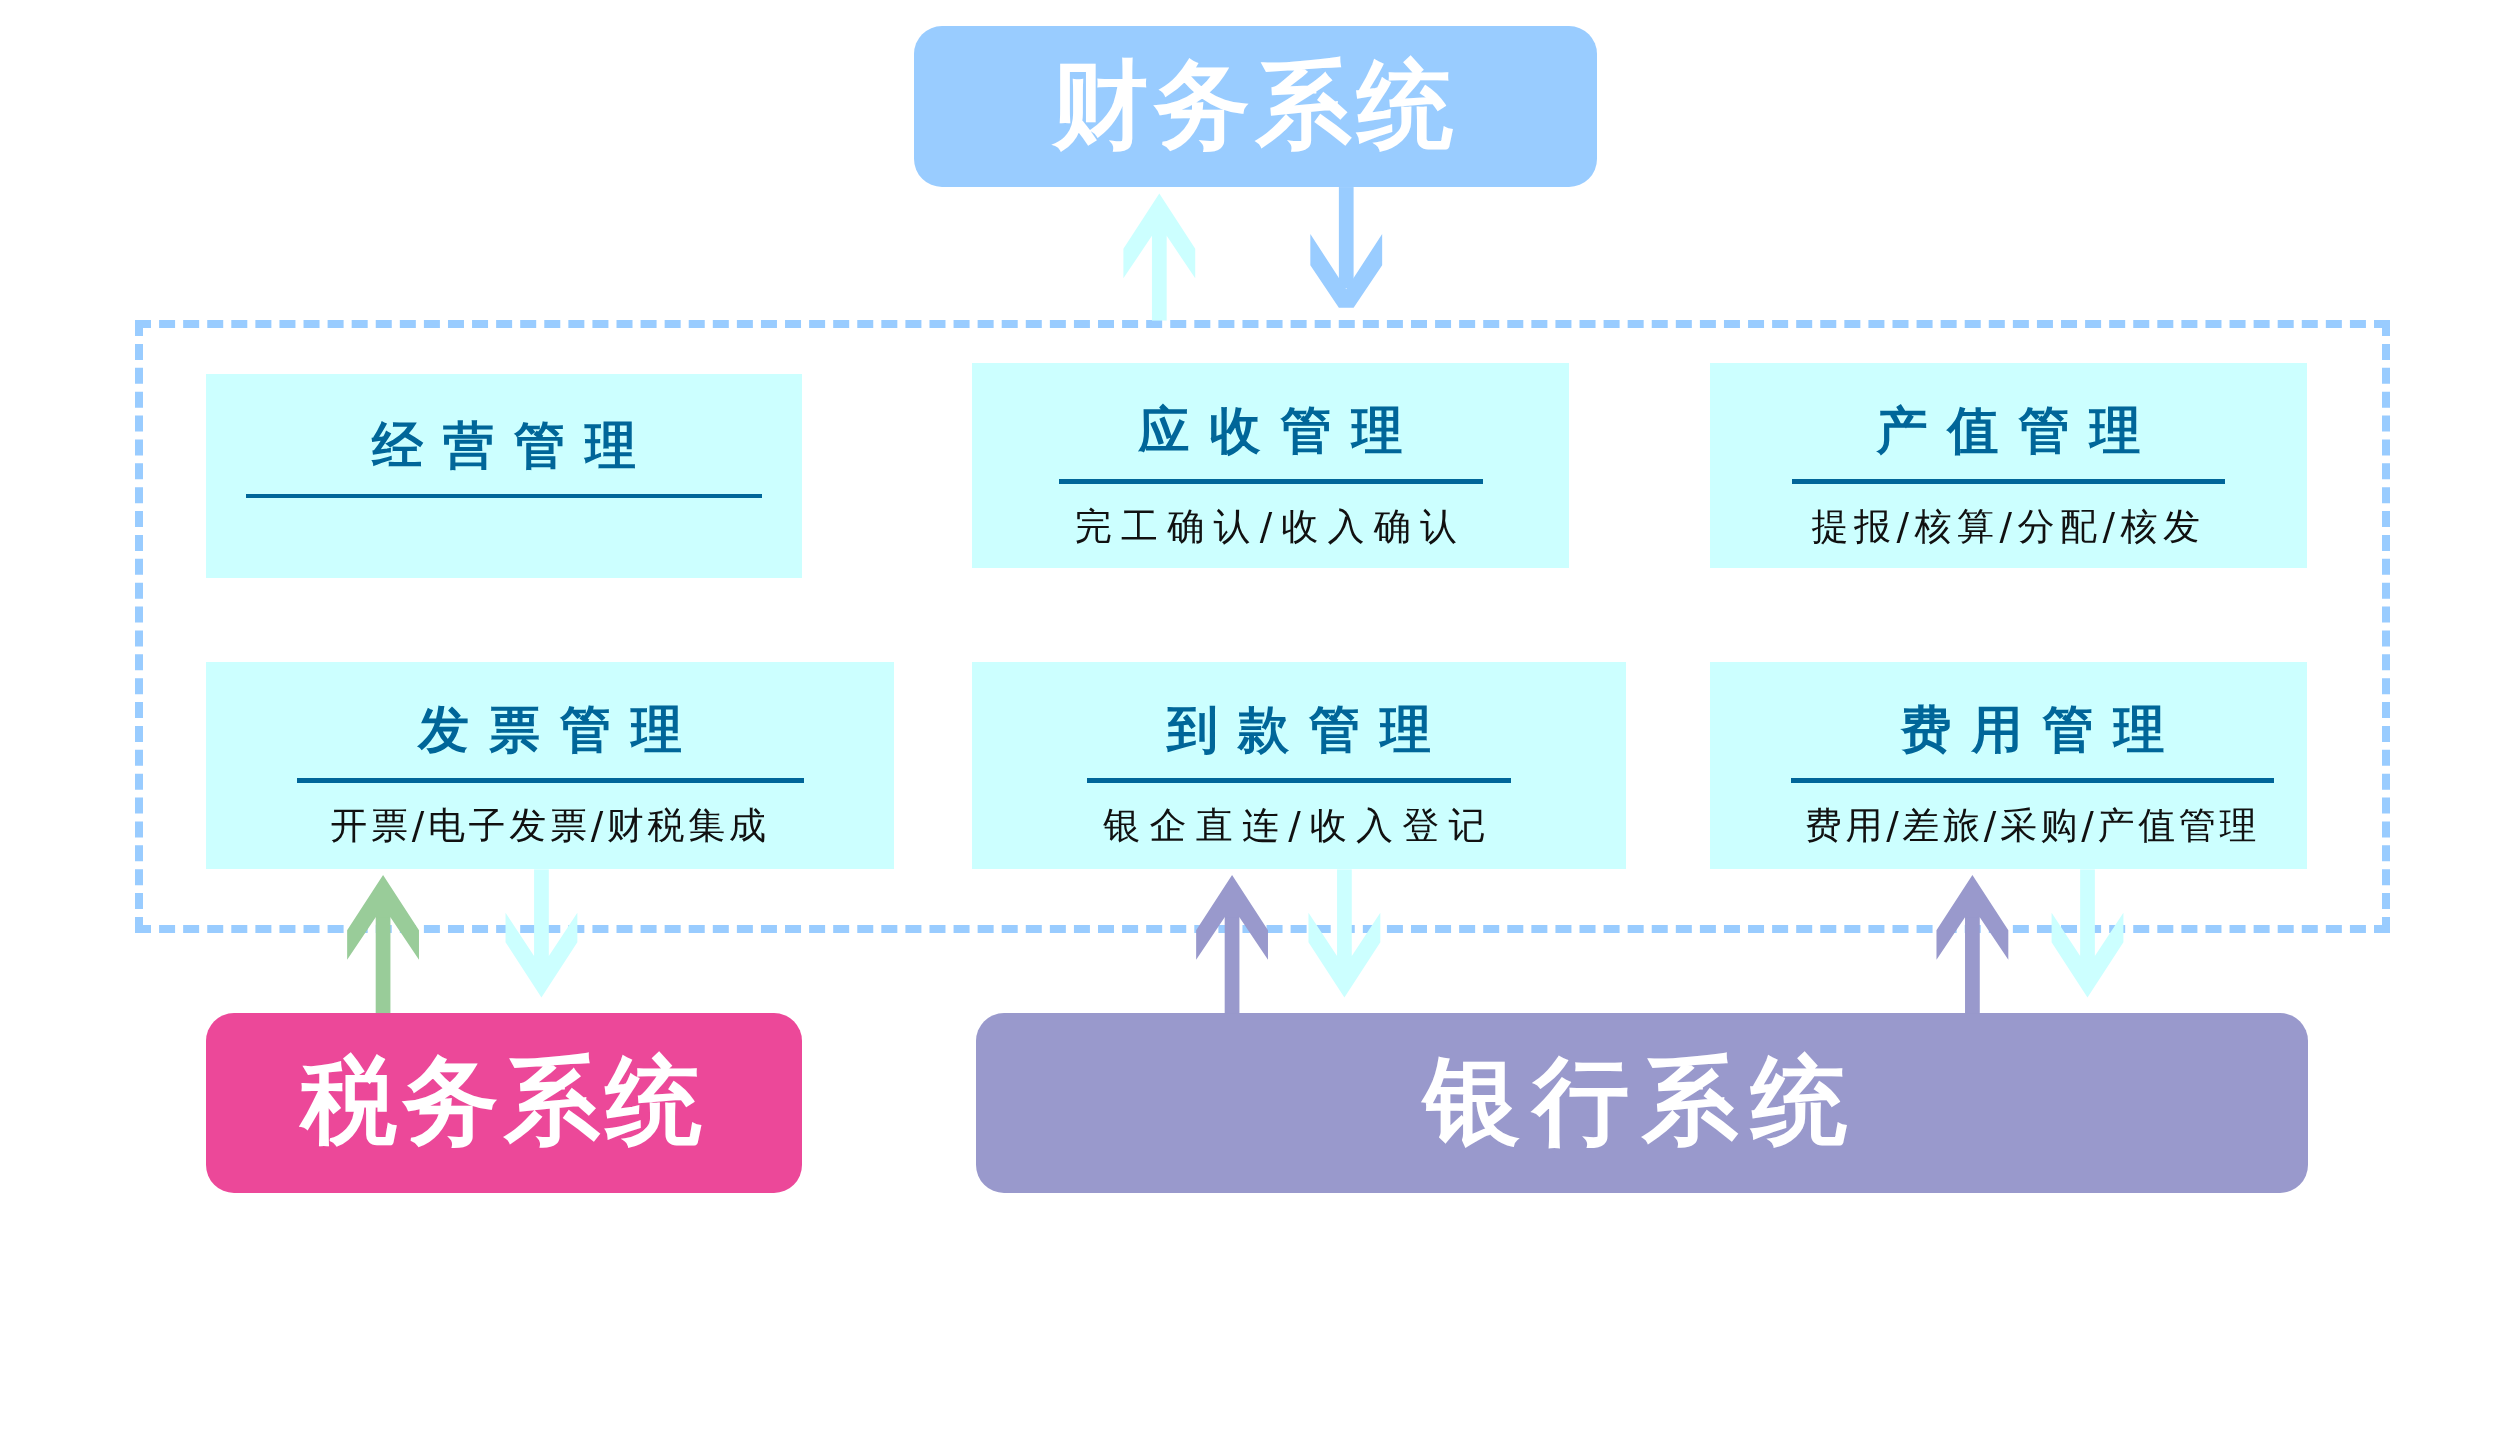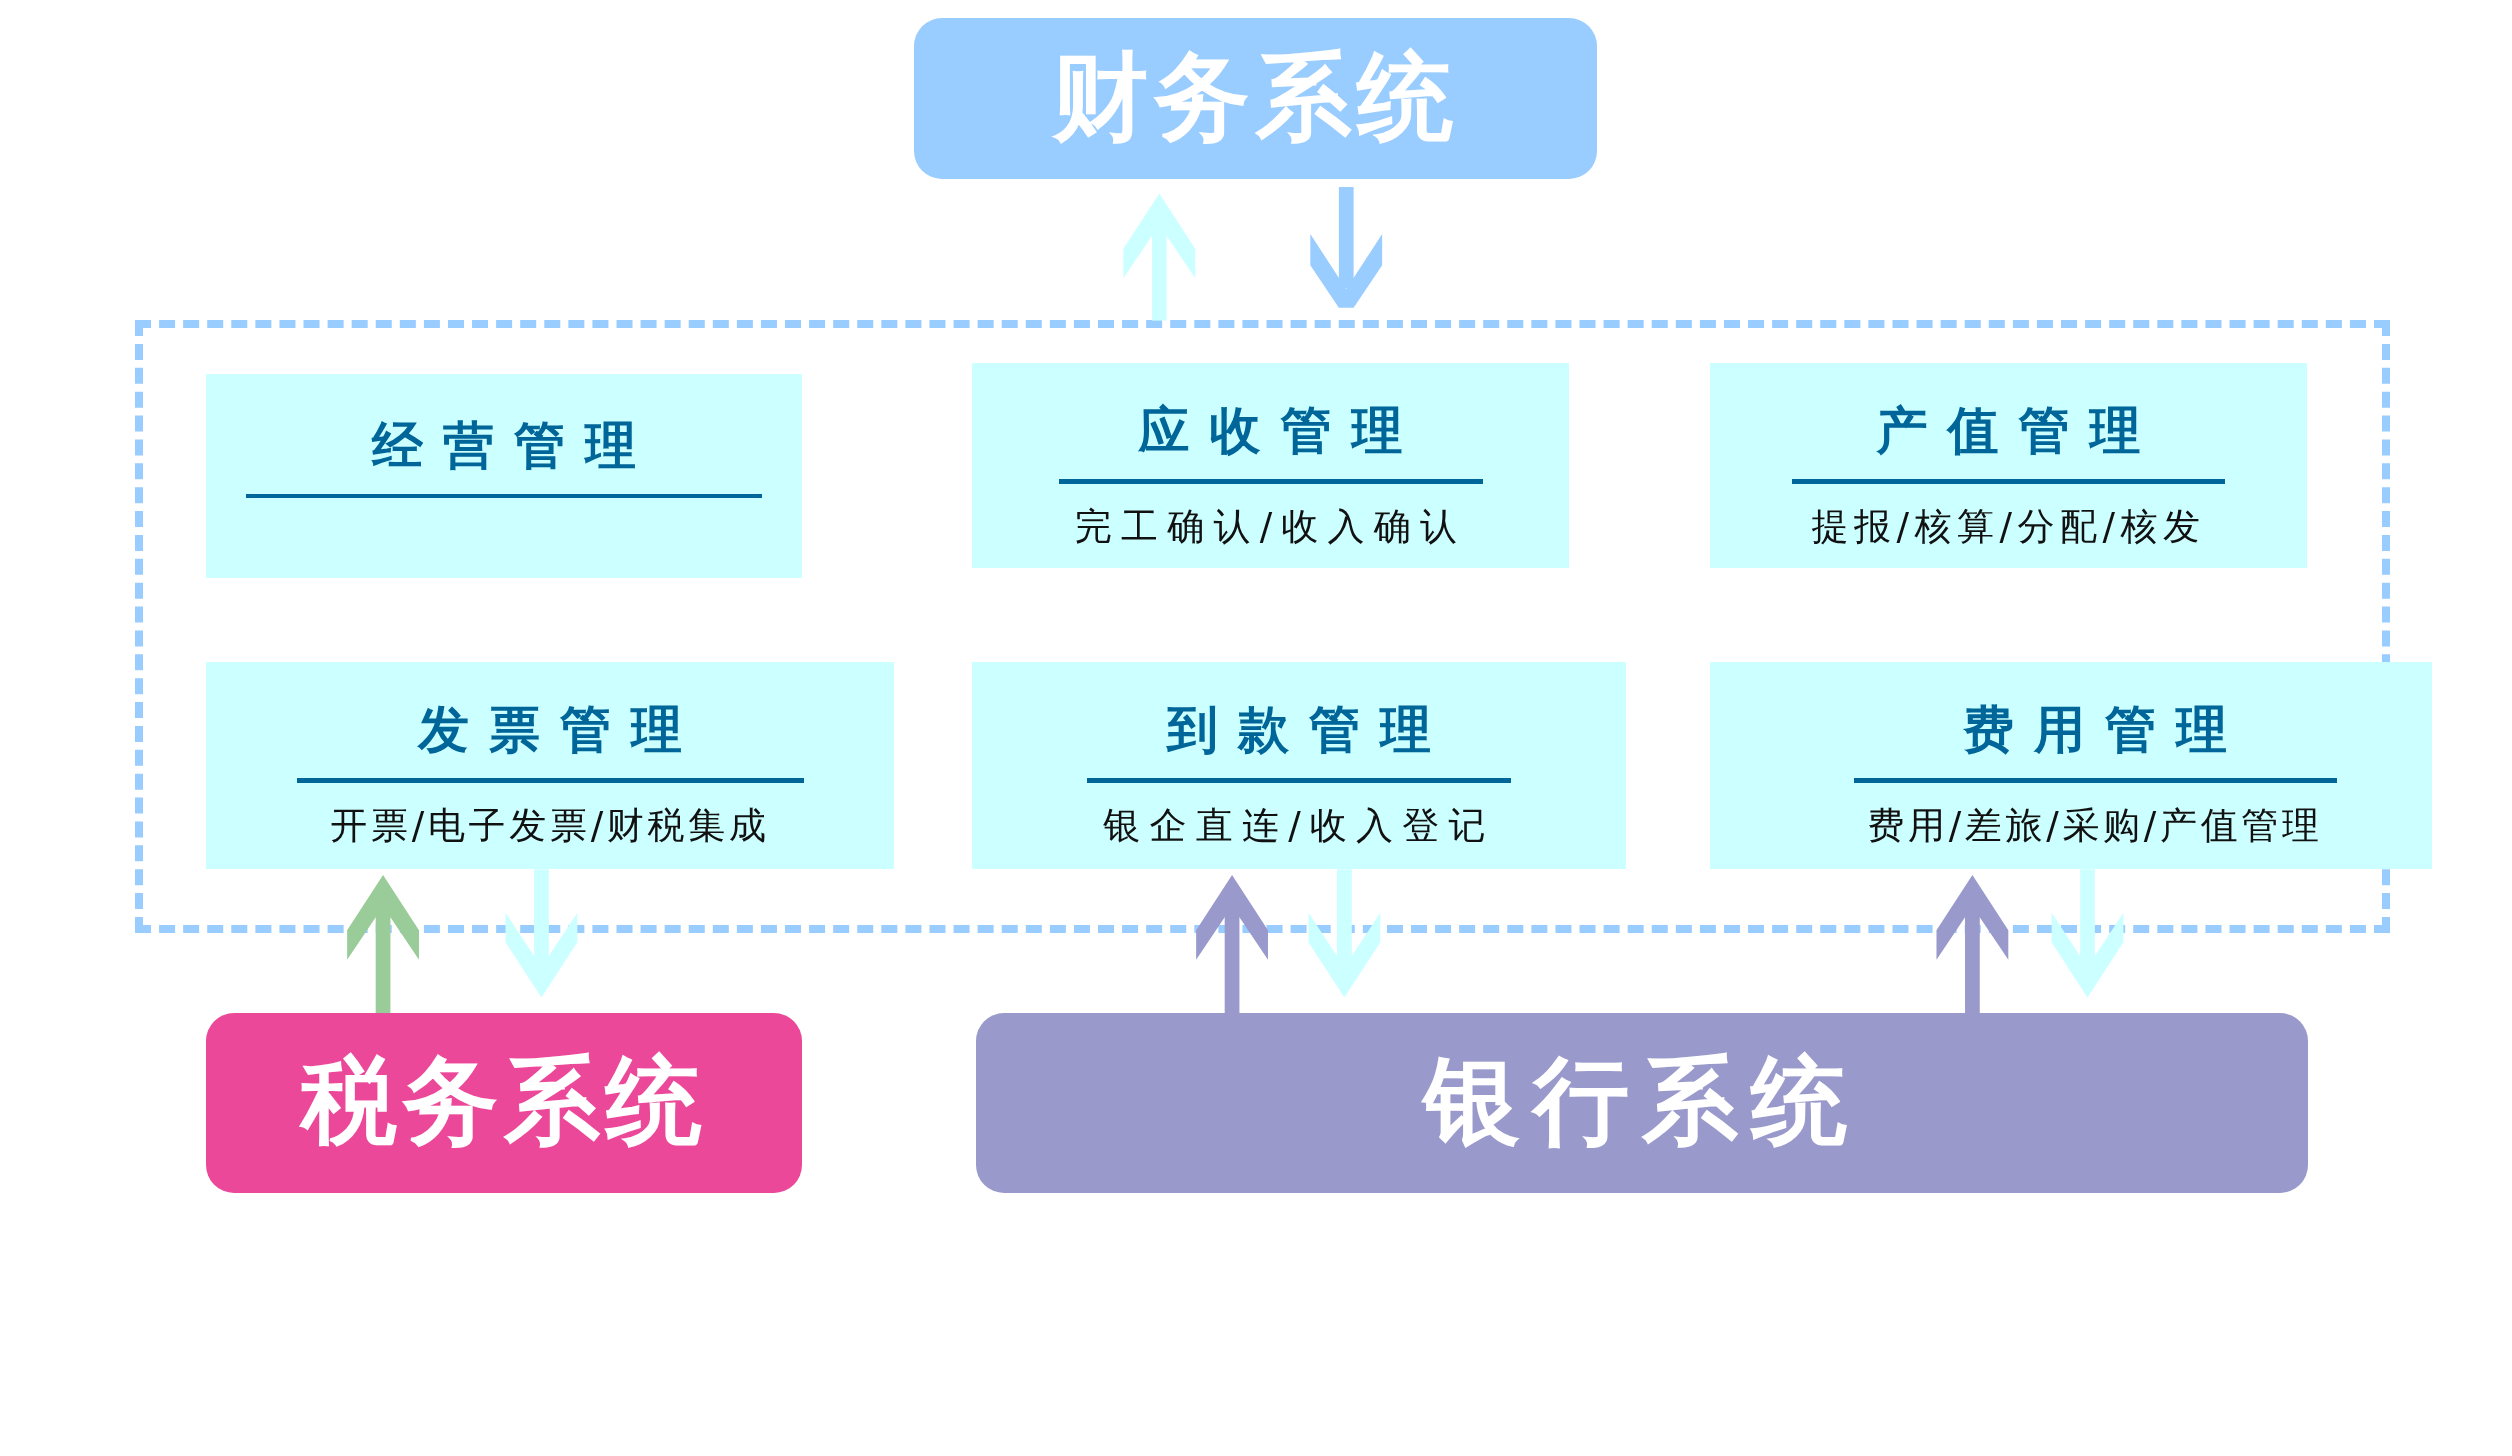--- a/index.html
+++ b/index.html
@@ -1,34 +1,34 @@
 <!DOCTYPE html>
 <html style="font-size:14.7px"><head>
 <meta charset="utf-8">
 <style>
   html, body { margin:0; padding:0; background:#ffffff; }
   body { width:2512px; height:1457px; position:relative; overflow:hidden;
          font-family:"DejaVu Sans", "Liberation Sans", sans-serif; }
   .sys { position:absolute; border-radius:28px; display:flex; align-items:center; justify-content:center;
          color:#ffffff; font-weight:bold; font-size:96px; letter-spacing:5.5px; }
-  #finance { left:914px; top:18px; width:683px; height:161px; background:#99CCFF; }
+  #finance { left:914px; top:26px; width:683px; height:161px; background:#99CCFF; }
   #tax { left:206px; top:1013px; width:596px; height:180px; background:#ec4899; }
   #bank { left:976px; top:1013px; width:1332px; height:180px; background:#9999CC; letter-spacing:13px; }
   #dashed { position:absolute; left:135px; top:320px; width:2255px; height:613px;
             border:8.3px dashed #99CCFF; box-sizing:border-box; }
   .mod { position:absolute; background:#CCFFFF; text-align:center; box-sizing:border-box; }
   .mod .title { font-weight:bold; color:#006699; font-size:51px; letter-spacing:20px; margin-top:26px; padding-left:20px; line-height:83px; }
   .mod .rule { height:4.6px; background:#006699; margin:7.4px auto 0; }
   .mod .sub { color:#111111; font-size:37px; letter-spacing:3.7px; margin-top:16.6px; line-height:52px; }
   #m1 { left:206px; top:374px; width:596px; height:204px; }
   #m2 { left:972px; top:363px; width:597px; height:205px; }
   #m3 { left:1710px; top:363px; width:597px; height:205px; }
   #m4 { left:206px; top:662px; width:688px; height:207px; }
   #m5 { left:972px; top:662px; width:654px; height:207px; }
-  #m6 { left:1710px; top:662px; width:722px; height:207px;padding-left:48px; }
+  #m6 { left:1710px; top:662px; width:597px; height:207px;padding-left:48px; }
   #m1 .rule { width:516px; } #m2 .rule { width:424px; } #m3 .rule { width:433px; }
   #m4 .rule { width:507px; } #m5 .rule { width:424px; } #m6 .rule { width:483px; }
   #m1 .title { margin-top:29.5px; }
   svg.arrows { position:absolute; left:0; top:0; }
 </style>
 </head>
 <body>
 
 <div id="dashed"></div>
 

